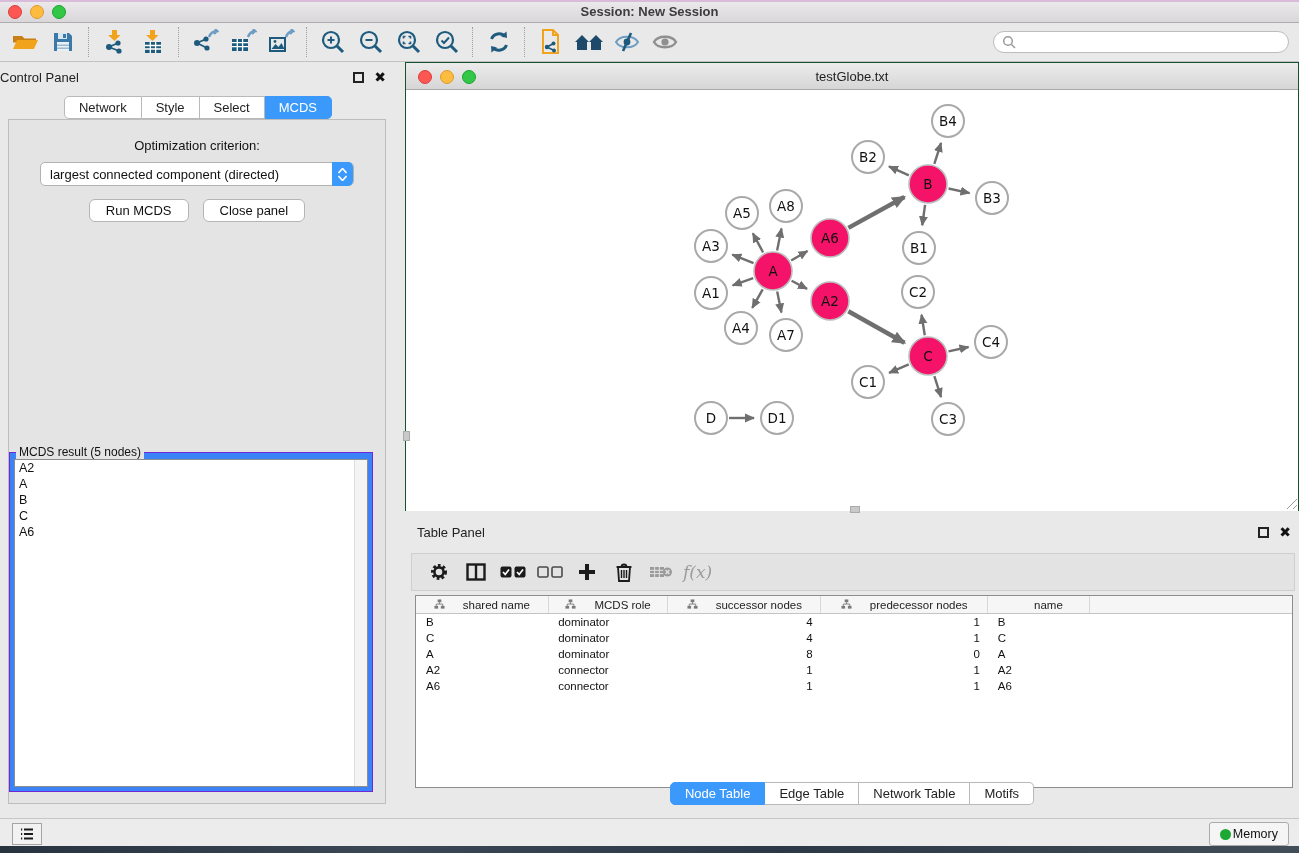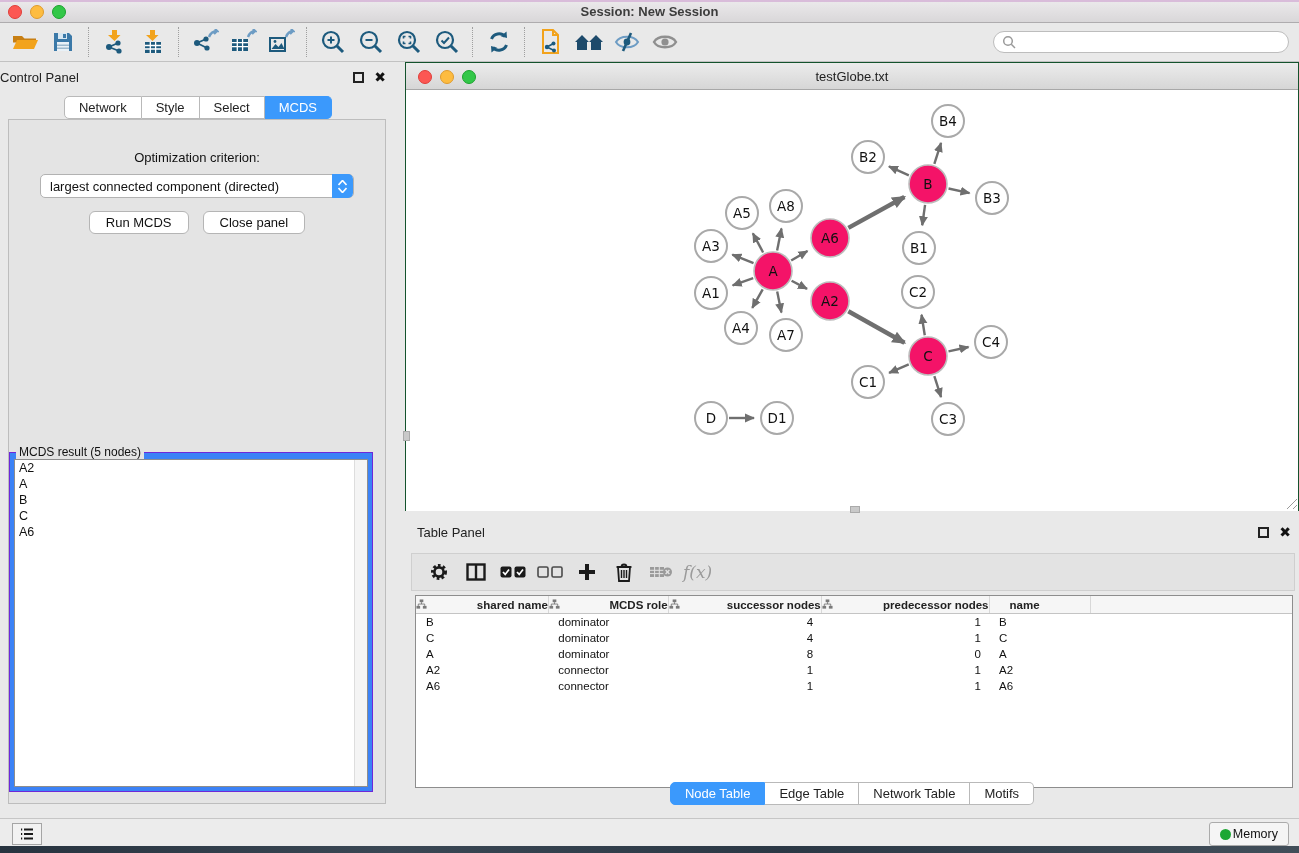--- a/index.html
+++ b/index.html
@@ -37,21 +37,21 @@
   .control-panel{position:absolute;left:0;top:62px;width:396px;height:753px;background:#e9e9e9;}
   .cp-head{position:absolute;left:0;top:8px;right:10px;display:flex;justify-content:space-between;align-items:center;}
   .tabs-row{position:absolute;left:0;right:0;display:flex;justify-content:center;}
   .cp-tabs{top:34px;}
   .tab{font-size:13px;padding:3px 14px;background:#fff;border:1px solid #b9b9b9;border-left:none;color:#222;cursor:default;}
   .tab:first-child{border-left:1px solid #b9b9b9;border-radius:5px 0 0 5px;}
   .tab:last-child{border-radius:0 5px 5px 0;}
   .tab.active{background:#3b99fc;border-color:#3b99fc;color:#fff;}
   .cp-content{position:absolute;left:8px;top:57px;width:378px;height:685px;background:#e4e4e4;
     border:1px solid #bdbdbd;box-sizing:border-box;}
-  .opt-label{margin-top:30px;text-align:center;font-size:13px;color:#111;}
+  .opt-label{margin-top:18px;text-align:center;font-size:13px;color:#111;}
   .criterion{position:relative;margin:9px auto 0;width:314px;height:24px;background:#fff;border:1px solid #b2b2b2;
     border-radius:5px;box-sizing:border-box;font-size:13px;color:#111;display:flex;align-items:center;padding-left:9px;}
   .spinner-cap{position:absolute;right:0;top:-1px;width:21px;height:24px;background:#3b99fc;border-radius:0 5px 5px 0;
     display:flex;flex-direction:column;align-items:center;justify-content:center;gap:1px;}
   .spinner-cap svg{display:block;}
   .cp-buttons{margin-top:13px;display:flex;justify-content:center;gap:14px;}
   .btn{background:#fff;border:1px solid #b5b5b5;border-radius:6px;font-size:13px;color:#111;padding:3px 16px;}
   .mcds-fieldset{position:absolute;left:0;top:332px;width:362px;height:338px;border:1px solid #6d28d9;
     background:#3b82f6;}
   .mcds-legend{position:absolute;left:6px;top:-8px;background:#e4e4e4;padding:0 3px;font-size:12px;color:#111;}
@@ -76,21 +76,21 @@
   .table-panel{position:absolute;left:405px;top:520px;width:894px;height:295px;background:#e9e9e9;}
   .tp-head{position:absolute;left:12px;top:5px;right:8px;display:flex;justify-content:space-between;align-items:center;}
   .tp-toolbar{position:absolute;left:6px;top:33px;right:4px;height:38px;background:#e3e3e3;
     border:1px solid #cfcfcf;display:flex;align-items:center;gap:0;padding-left:8px;box-sizing:border-box;}
   .tp-btn{width:37px;height:30px;display:flex;align-items:center;justify-content:center;}
   .fx-label{font-family:"DejaVu Serif","Liberation Serif",serif;font-style:italic;font-size:17px;color:#9a9a9a;margin-left:4px;}
   .tp-tablebox{position:absolute;left:10px;top:75px;right:6px;height:191px;background:#fff;border:1px solid #8d8d8d;overflow:hidden;}
   table.nodetable{border-collapse:collapse;table-layout:fixed;}
   .nodetable th{background:#f6f6f6;border-right:1px solid #d8d8d8;border-bottom:1px solid #c4c4c4;
     font-weight:normal;font-size:11.5px;color:#222;height:17px;padding:0;white-space:nowrap;overflow:hidden;}
-  .nodetable th .hwrap{display:flex;align-items:center;justify-content:space-between;gap:18px;font-weight:bold;}
+  .nodetable th .hwrap{display:flex;align-items:center;justify-content:center;gap:18px;}
   .nodetable td{font-size:11.5px;color:#111;height:16px;padding:0 8px;white-space:nowrap;overflow:hidden;}
   .nodetable td.al{text-align:left;padding-left:10px;}
   .nodetable td.ar{text-align:right;}
   .tp-tabs{bottom:10px;align-items:center;}
 
   
   .statusbar{position:absolute;left:0;top:818px;width:1299px;height:28px;background:#ececec;border-top:1px solid #c6c6c6;}
   .list-btn{position:absolute;left:12px;top:4px;width:28px;height:20px;background:#f2f2f2;border:1px solid #a5a5a5;
     display:flex;align-items:center;justify-content:center;}
   .memory-btn{position:absolute;right:10px;top:3px;height:22px;background:#f5f5f5;border:1px solid #ababab;

